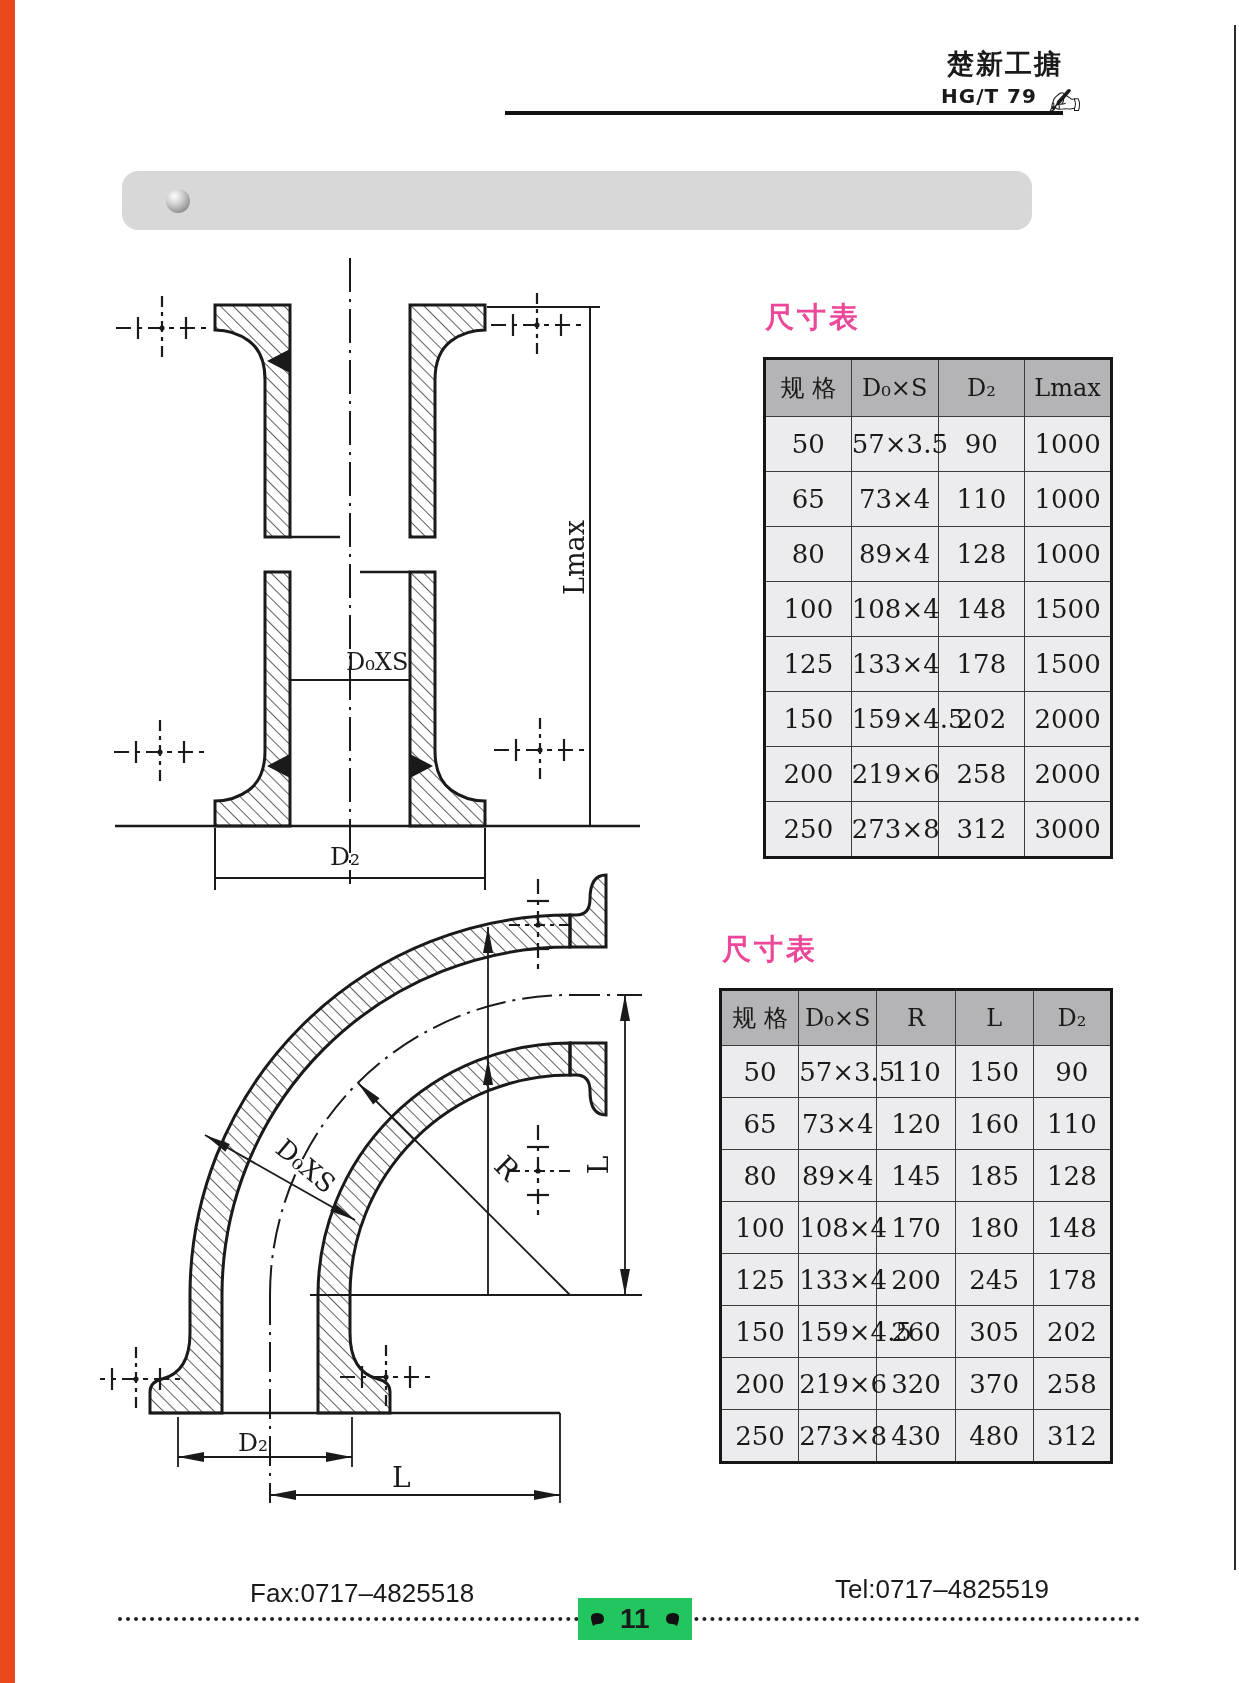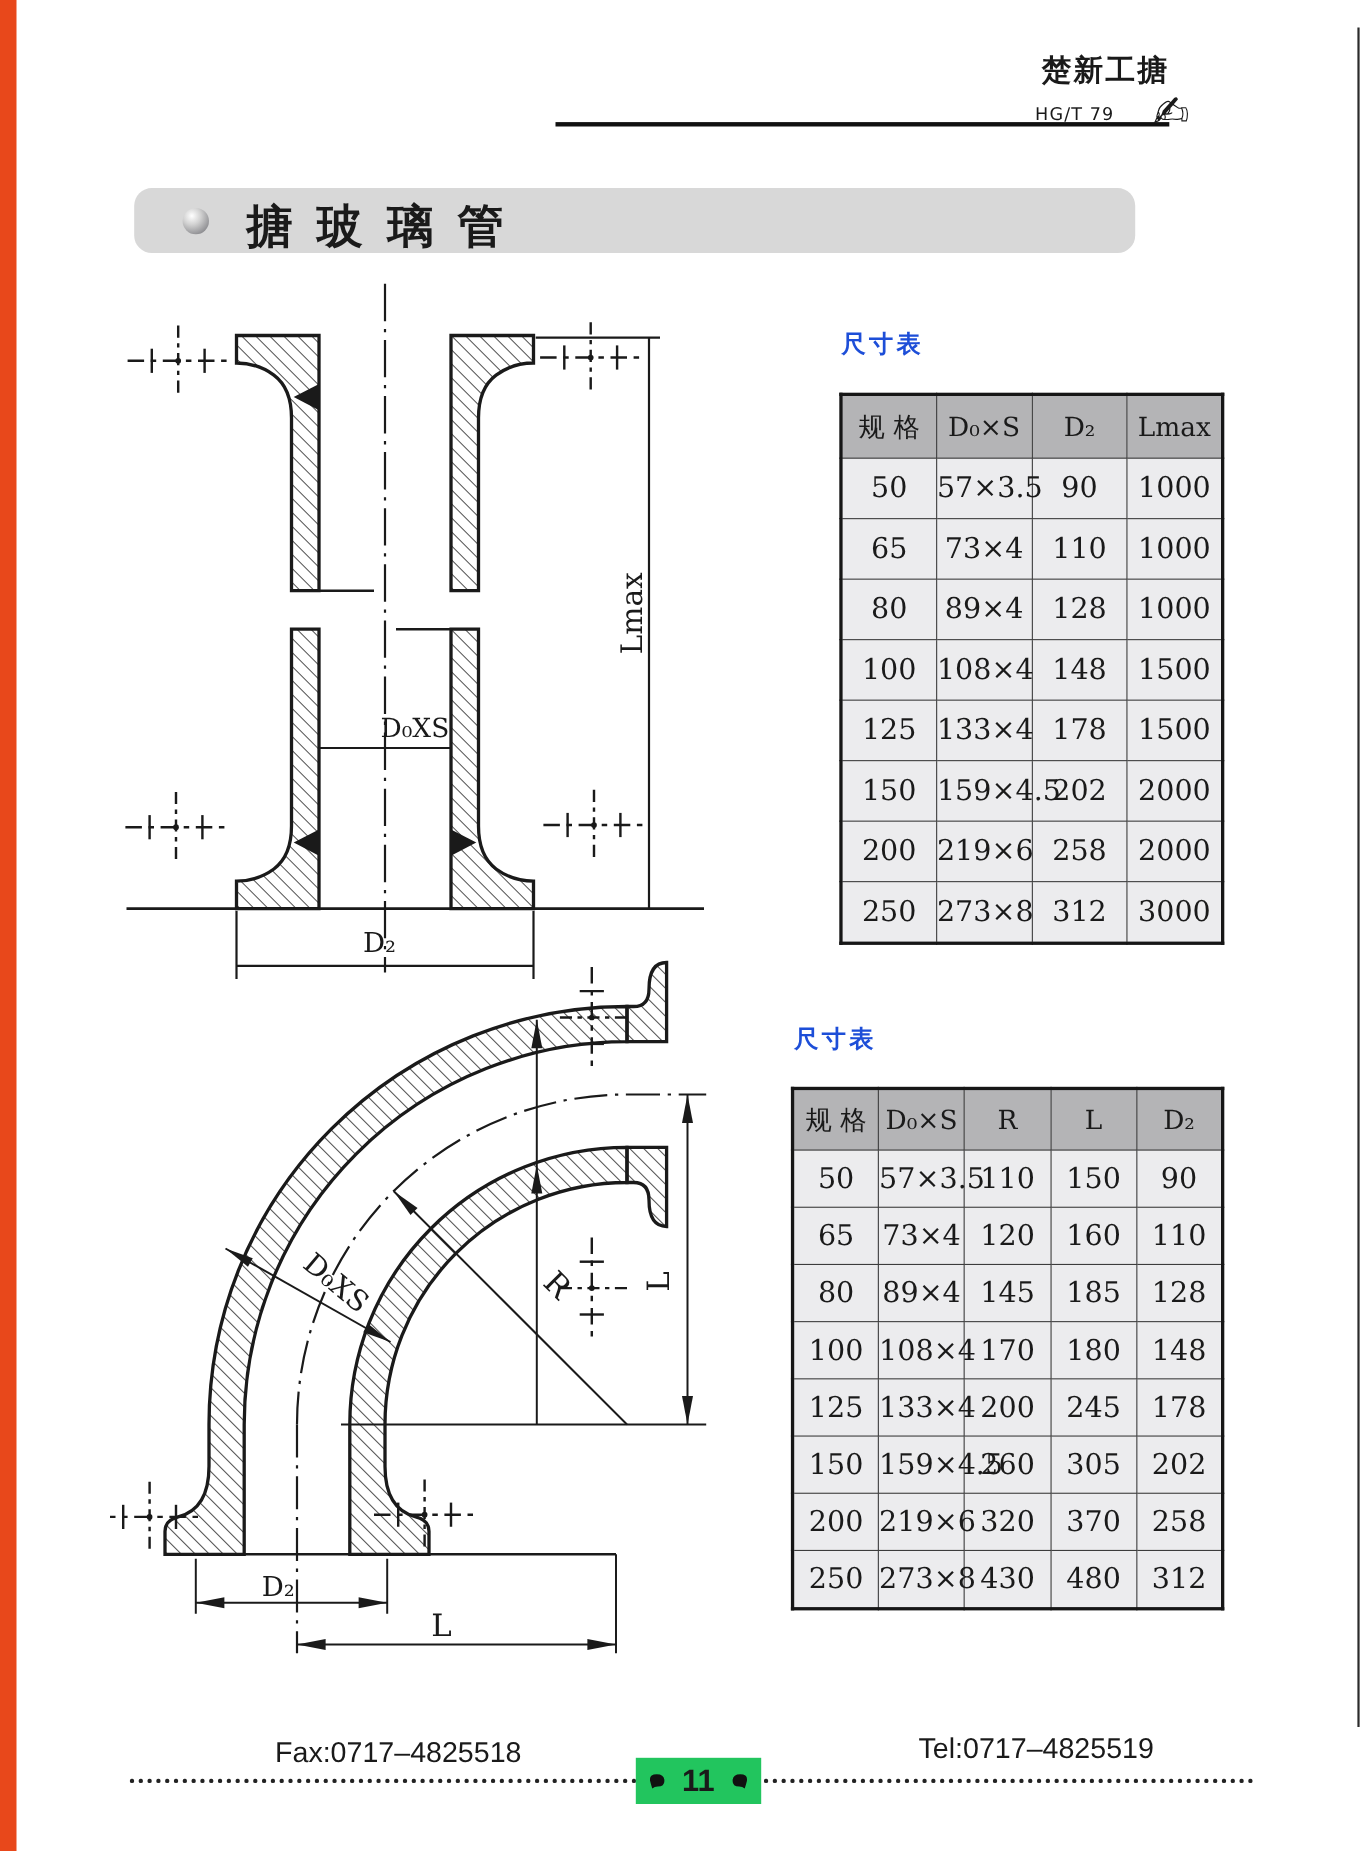--- a/index.html
+++ b/index.html
@@ -9,34 +9,34 @@
 
   
   .side-strip{left:0;top:0;width:15px;height:1683px;background:#e8481b;}
   
   .page-edge{left:1234px;top:25px;width:2px;height:1545px;background:#2b2b2b;}
 
   
   .brand{left:947px;top:46px;font-family:"DejaVu Sans","Liberation Sans",sans-serif;
          font-size:27px;font-weight:600;letter-spacing:2px;}
   .standard{left:941px;top:84px;font-family:"DejaVu Sans","Liberation Sans",sans-serif;
-            font-size:16px;font-weight:400;letter-spacing:1px;margin-top:10px;}
+            font-size:20px;font-weight:700;letter-spacing:1px;}
   .header-rule{left:505px;top:111px;width:558px;height:4px;background:#111;}
   .pen-icon{left:1048px;top:82px;font-size:40px;line-height:40px;font-family:"DejaVu Sans",sans-serif;}
 
   
   .title-bar{left:122px;top:171px;width:910px;height:59px;background:#d8d8d8;border-radius:16px;}
   .title-sphere{left:166px;top:189px;width:24px;height:24px;border-radius:50%;
     background:radial-gradient(circle at 35% 30%, #ffffff 0%, #d2d2d2 35%, #97979a 72%, #6b6b6f 100%);}
   .title-text{left:224px;top:178px;font-size:42px;font-weight:700;letter-spacing:22px;
     font-family:"DejaVu Serif","Liberation Serif",serif;}
 
   
-  .tbl-title{font-family:"DejaVu Sans","Liberation Sans",sans-serif;font-size:22px;font-weight:700;
-    letter-spacing:3px;color:#1d4ed8;}
+  .tbl-title{font-family:"DejaVu Sans","Liberation Sans",sans-serif;font-size:29px;font-weight:700;
+    letter-spacing:3px;color:#ec4899;}
   table.dim{border-collapse:collapse;table-layout:fixed;border:3px solid #161616;}
   table.dim th,table.dim td{border:1.5px solid #3c3c3c;text-align:center;vertical-align:middle;
     font-family:"DejaVu Serif","Liberation Serif",serif;font-weight:normal;padding:0;}
   table.dim th{background:#b4b4b6;font-size:24px;}
   table.dim td{background:#ececee;font-size:26px;}
   table.t1{width:350px;} table.t1 th{height:56px;} table.t1 td{height:54px;}
   table.t2{width:394px;} table.t2 th{height:54px;} table.t2 td{height:51px;}
 
   
   svg text{font-family:"DejaVu Serif","Liberation Serif",serif;fill:#1a1a1a;}
@@ -58,21 +58,20 @@
   <div class="abs side-strip"></div>
   <div class="abs page-edge"></div>
 
   <div class="abs brand">楚新工搪</div>
   <div class="abs standard">HG/T 79</div>
   <div class="abs header-rule"></div>
   <div class="abs pen-icon">✍</div>
 
   <div class="abs title-bar"></div>
   <div class="abs title-sphere"></div>
-  <div class="abs title-text">搪玻璃管</div>
 
   <svg class="abs" style="left:100px;top:250px;" width="560" height="640" viewBox="0 0 560 640">
     <defs>
       <pattern id="hp1" width="9" height="9" patternUnits="userSpaceOnUse" patternTransform="rotate(-45)">
         <line x1="0" y1="0" x2="0" y2="9" stroke="#1a1a1a" stroke-width="1.4"></line>
       </pattern>
       <g id="bm1" stroke="#1a1a1a" stroke-width="2.2" fill="none">
         <line x1="-46" y1="0" x2="46" y2="0" stroke-dasharray="15 6 5 6"></line>
         <line x1="0" y1="-32" x2="0" y2="32" stroke-dasharray="11 5 4 5"></line>
         <line x1="-24" y1="-11" x2="-24" y2="11"></line>

